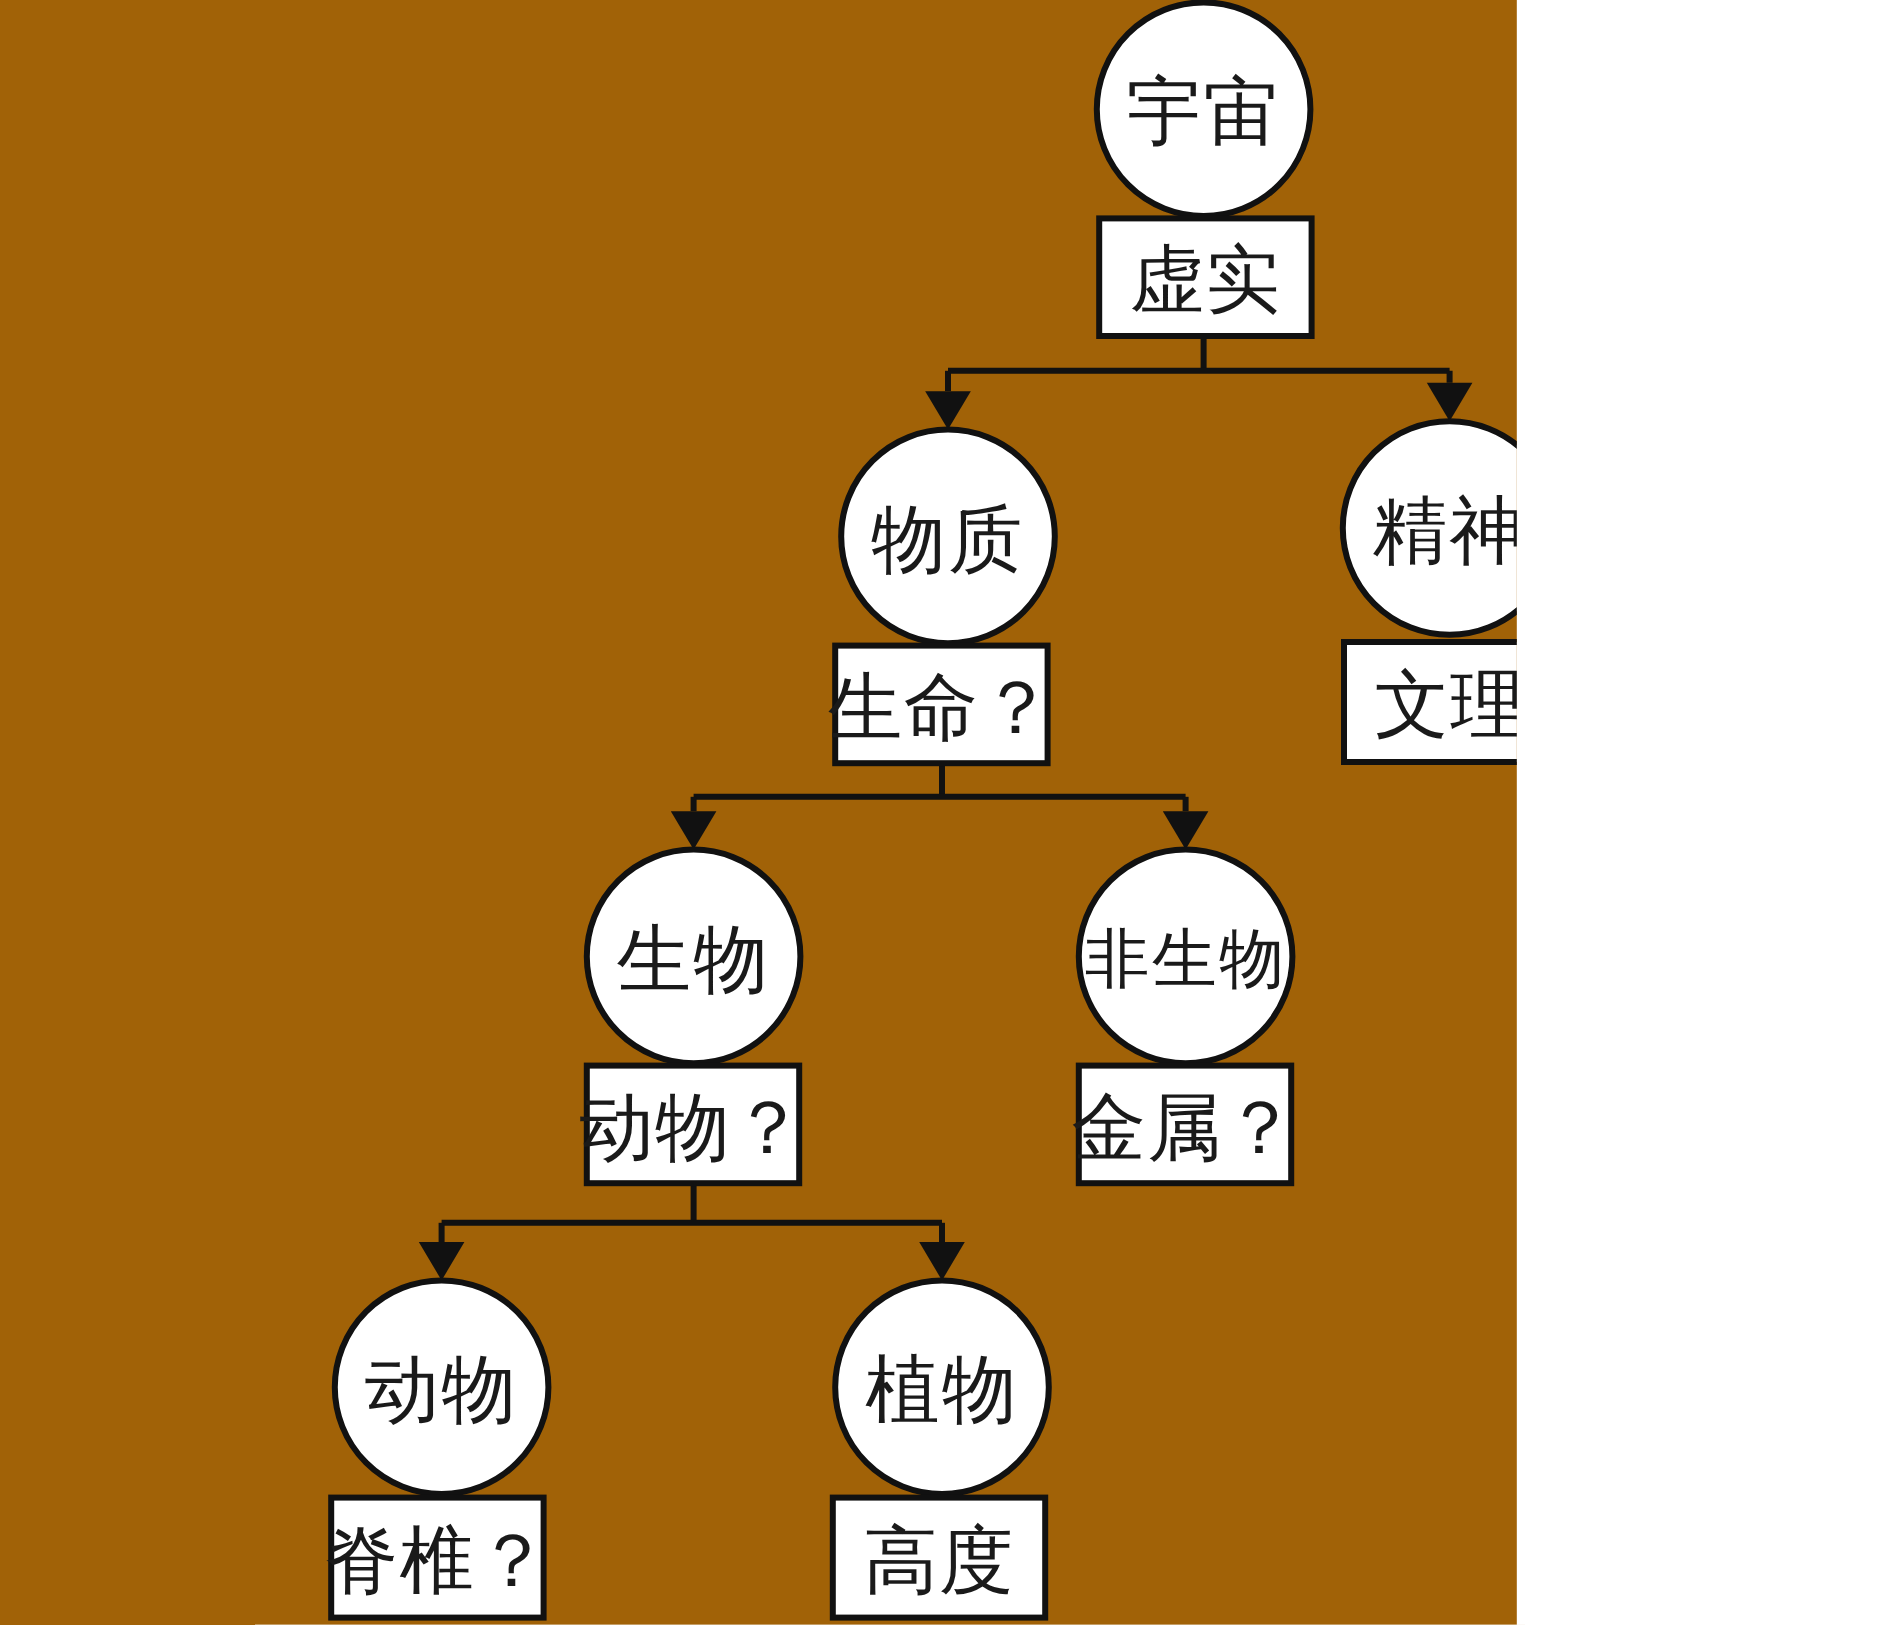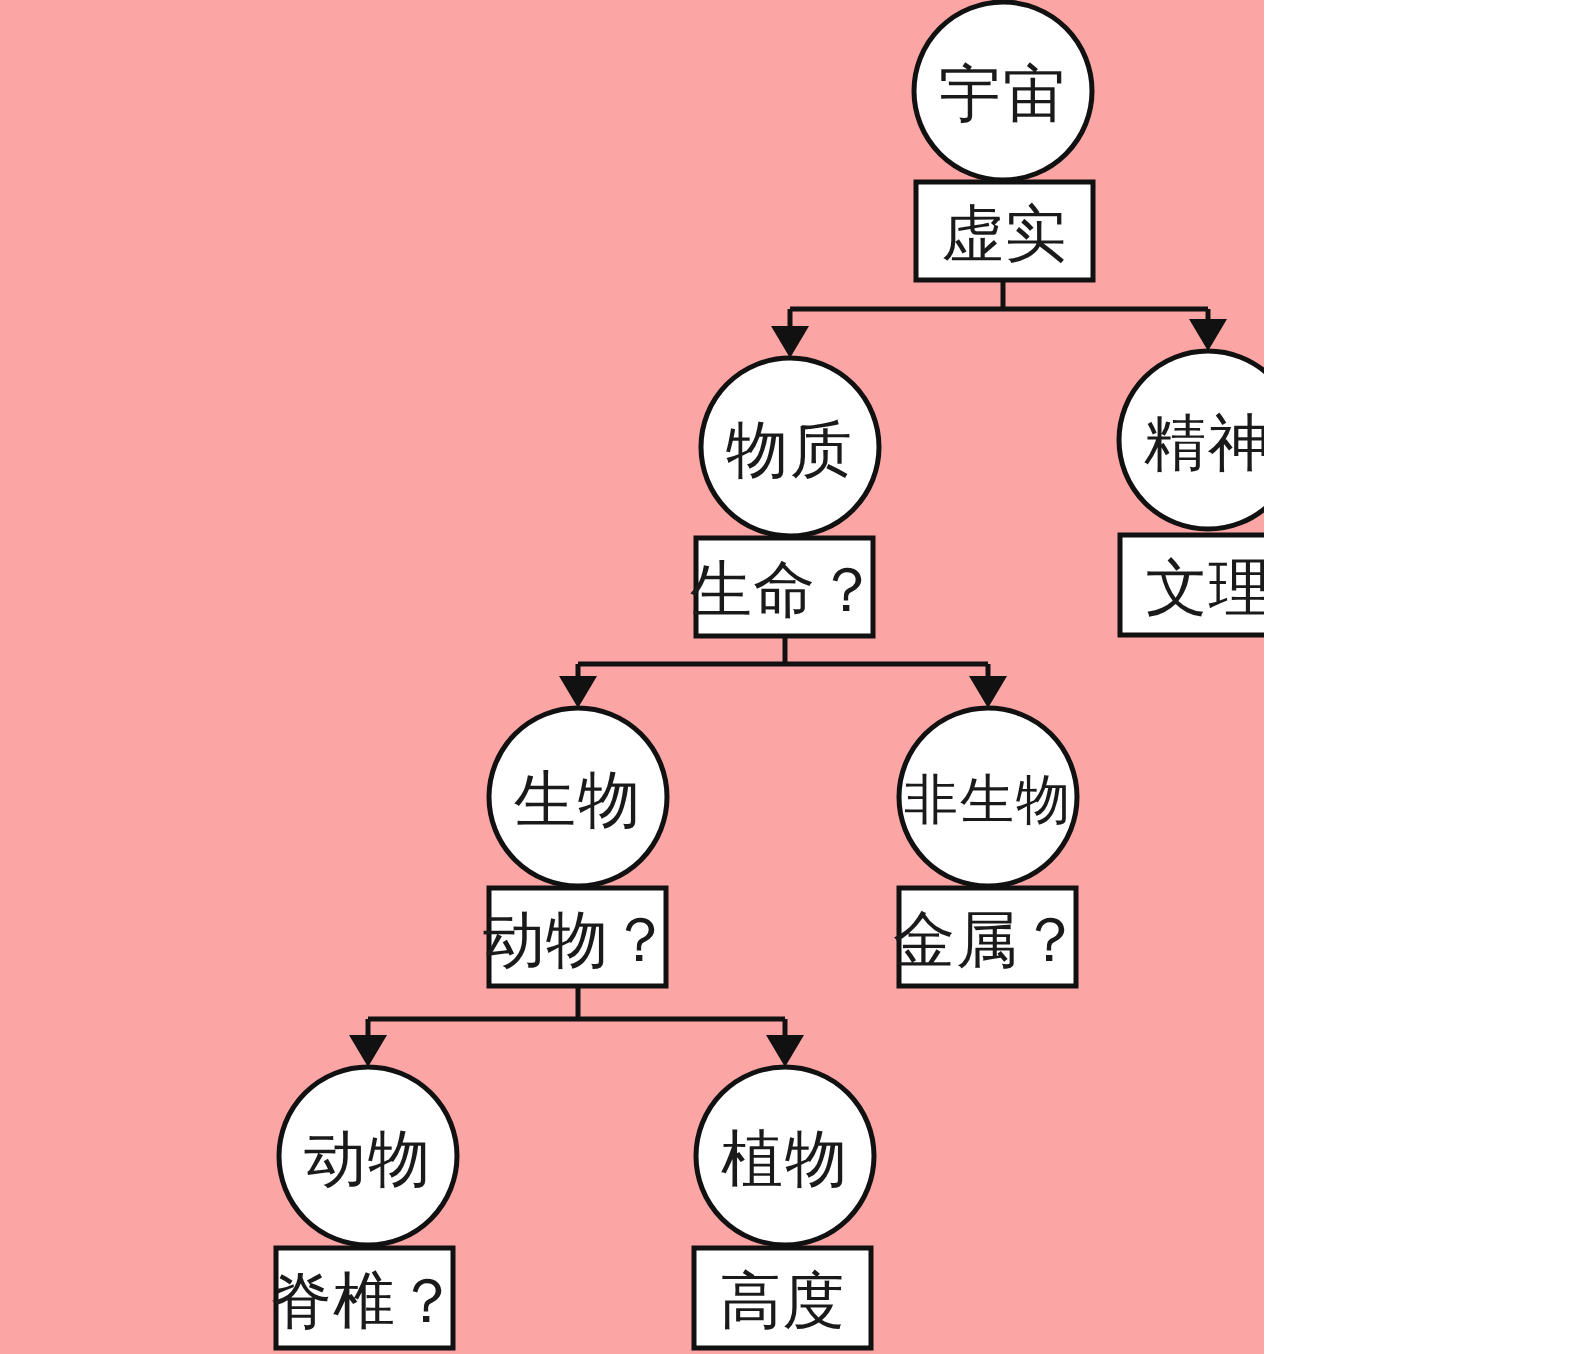--- a/index.html
+++ b/index.html
@@ -7,21 +7,21 @@
     padding: 0;
     background: #ffffff;
   }
   body {
     font-family: "DejaVu Serif", "Liberation Serif", serif;
   }
   #canvas {
     position: relative;
     width: 1264px;
     height: 1354px;
-    background: #fca5a5;
+    background: #a16207;
     overflow: hidden;
   }
   #tree-svg {
     position: absolute;
     top: 0;
     left: 0;
     width: 1575px;
     height: 1354px;
   }
   .node-circle {

